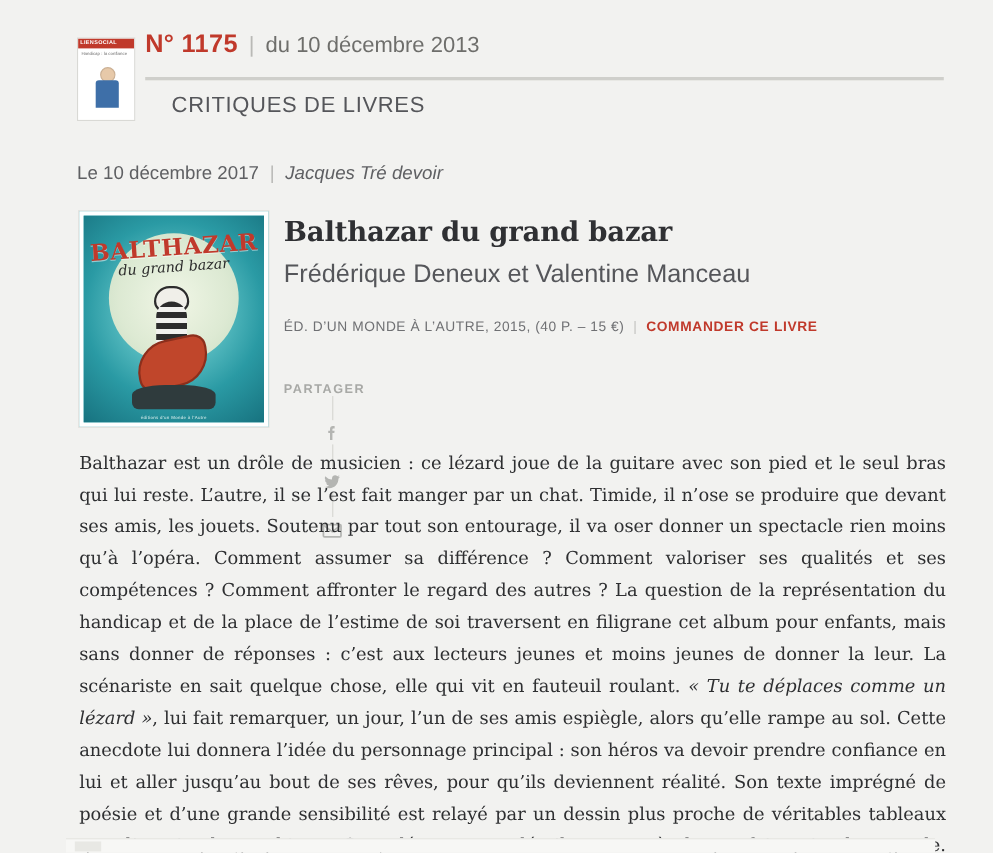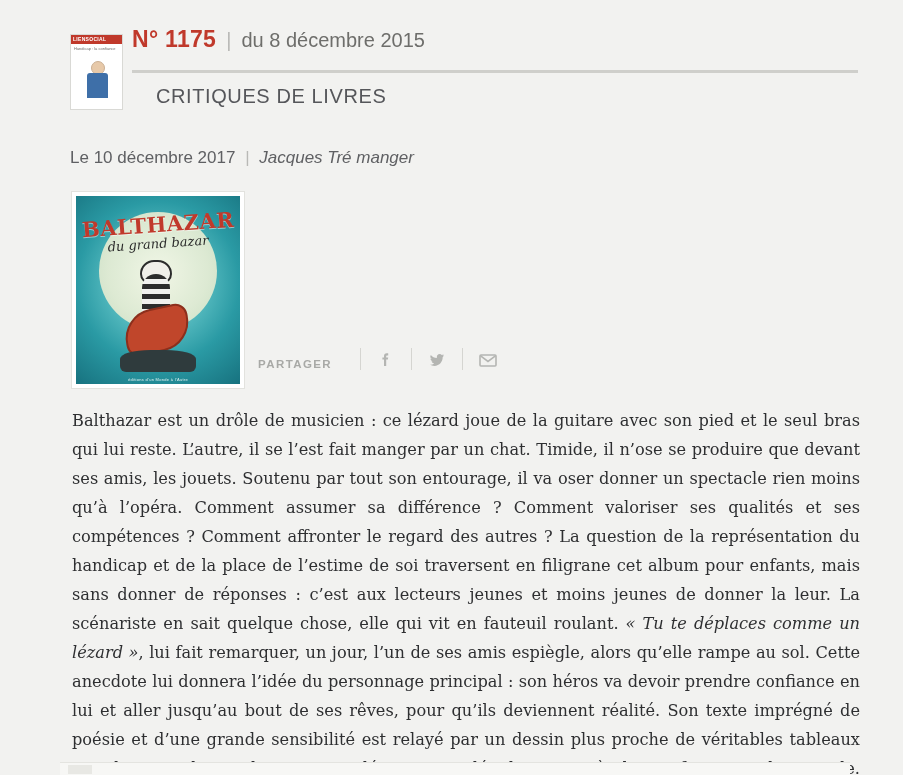--- a/index.html
+++ b/index.html
@@ -258,23 +258,24 @@
     font-weight: bold;
     letter-spacing: 0.6px;
     text-decoration: none;
   }
 
   .share-row {
     position: absolute;
     left: 258px;
     top: 348px;
     display: flex;
-    align-items: flex-end;
+    align-items: center;
     gap: 0;
     color: #a8a9a6;
+    flex-direction: column;
   }
   .share-label {
     font-size: 11.5px;
     letter-spacing: 1.4px;
     color: #a8a9a6;
     font-weight: bold;
     padding-right: 14px;
   }
   .share-div {
     width: 1px;
@@ -335,48 +336,57 @@
       <div class="mt-txt">Handicap : la confiance</div>
       <div class="mt-fig">
         <div class="mt-head"></div>
         <div class="mt-body"></div>
       </div>
     </div>
 
     <div class="issue-line">
       <span class="issue-number">N° 1175</span>
       <span class="issue-sep">|</span>
-      <span class="issue-date">du 8 décembre 2015</span>
+      <span class="issue-date">du 10 décembre 2013</span>
     </div>
 
     <div class="rule"></div>
 
     <div class="section-title">CRITIQUES DE LIVRES</div>
   </div>
 
   <div class="byline">
     <span>Le 10 décembre 2017</span>
     <span class="bl-sep">|</span>
-    <span class="bl-author">Jacques Tré manger</span>
+    <span class="bl-author">Jacques Tré devoir</span>
   </div>
 
   <div class="book-cover">
     <div class="bc-sky"></div>
     <div class="bc-moon"></div>
     <div class="bc-title1">BALTHAZAR</div>
     <div class="bc-title2">du grand bazar</div>
     <div class="bc-figure">
       <div class="bc-lizard-head"></div>
       <div class="bc-lizard-body"></div>
       <div class="bc-guitar"></div>
       <div class="bc-rock"></div>
     </div>
     <div class="bc-foot">éditions d'un Monde à l'Autre</div>
   </div>
 
+  <div class="book-info">
+    <div class="book-title">Balthazar du grand bazar</div>
+    <div class="book-authors">Frédérique Deneux et Valentine Manceau</div>
+    <div class="book-meta">
+      <span>ÉD. D’UN MONDE À L’AUTRE, 2015, (40 P. – 15 €)</span>
+      <span class="meta-sep">|</span>
+      <a class="order-link" href="#">COMMANDER CE LIVRE</a>
+    </div>
+  </div>
 
   <div class="share-row">
     <span class="share-label">PARTAGER</span>
     <span class="share-div"></span>
     <span class="share-icon">
       <svg width="20" height="20" viewBox="0 0 20 20" aria-hidden="true">
         <path d="M12.2 6.6h-1.4c-.3 0-.6.3-.6.7v1.3h2l-.3 2h-1.7V17H8V10.6H6.4v-2H8V7.1C8 5.4 9 4.3 10.6 4.3h1.6v2.3z" fill="#b4b5b2"></path>
       </svg>
     </span>
     <span class="share-div"></span>

